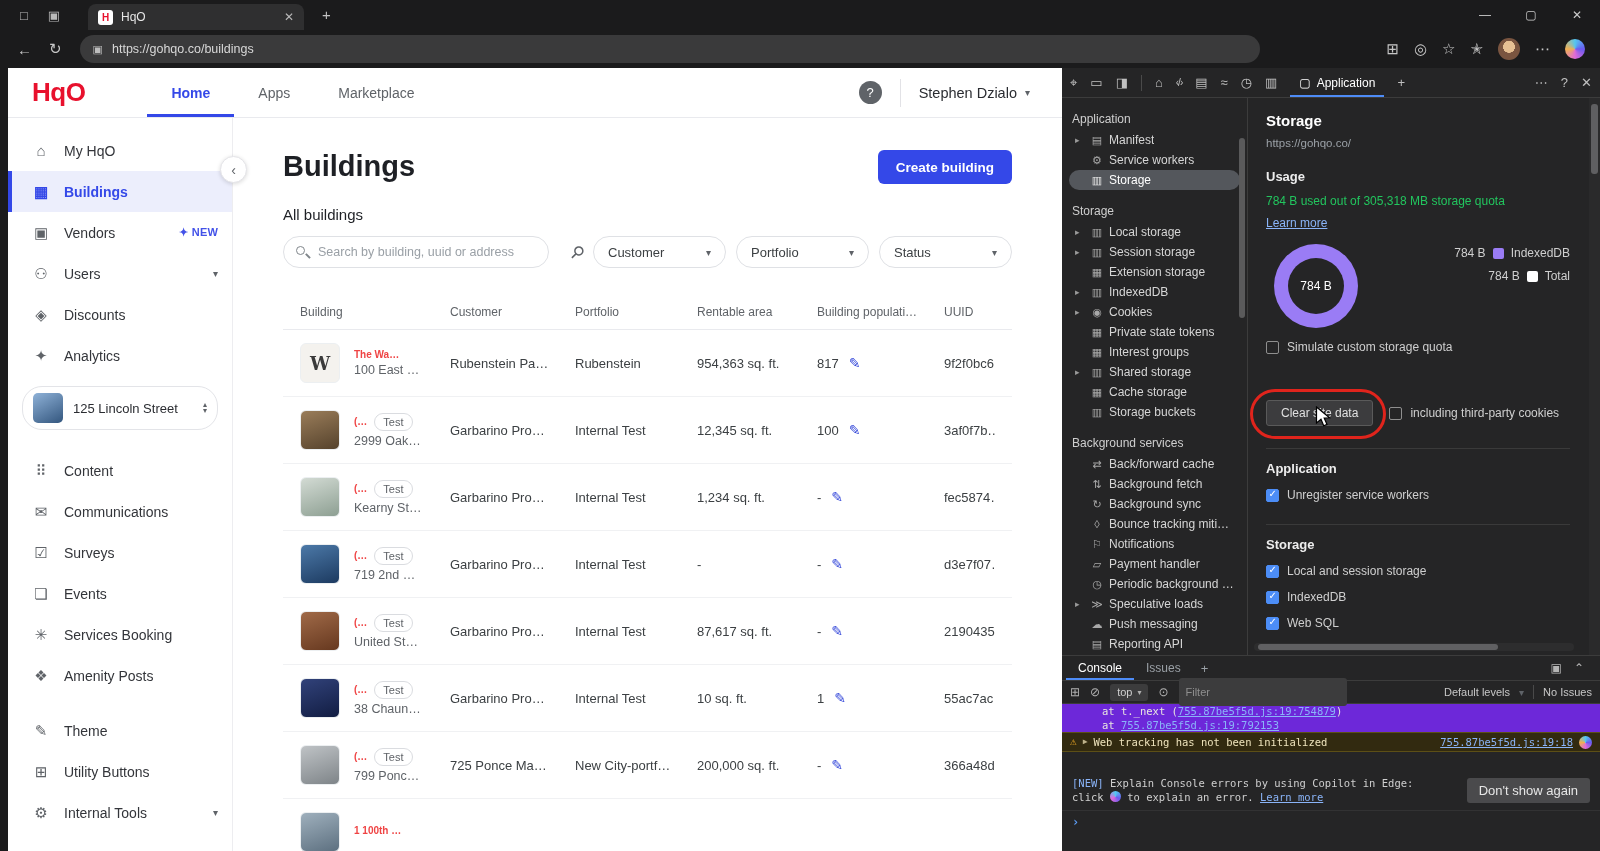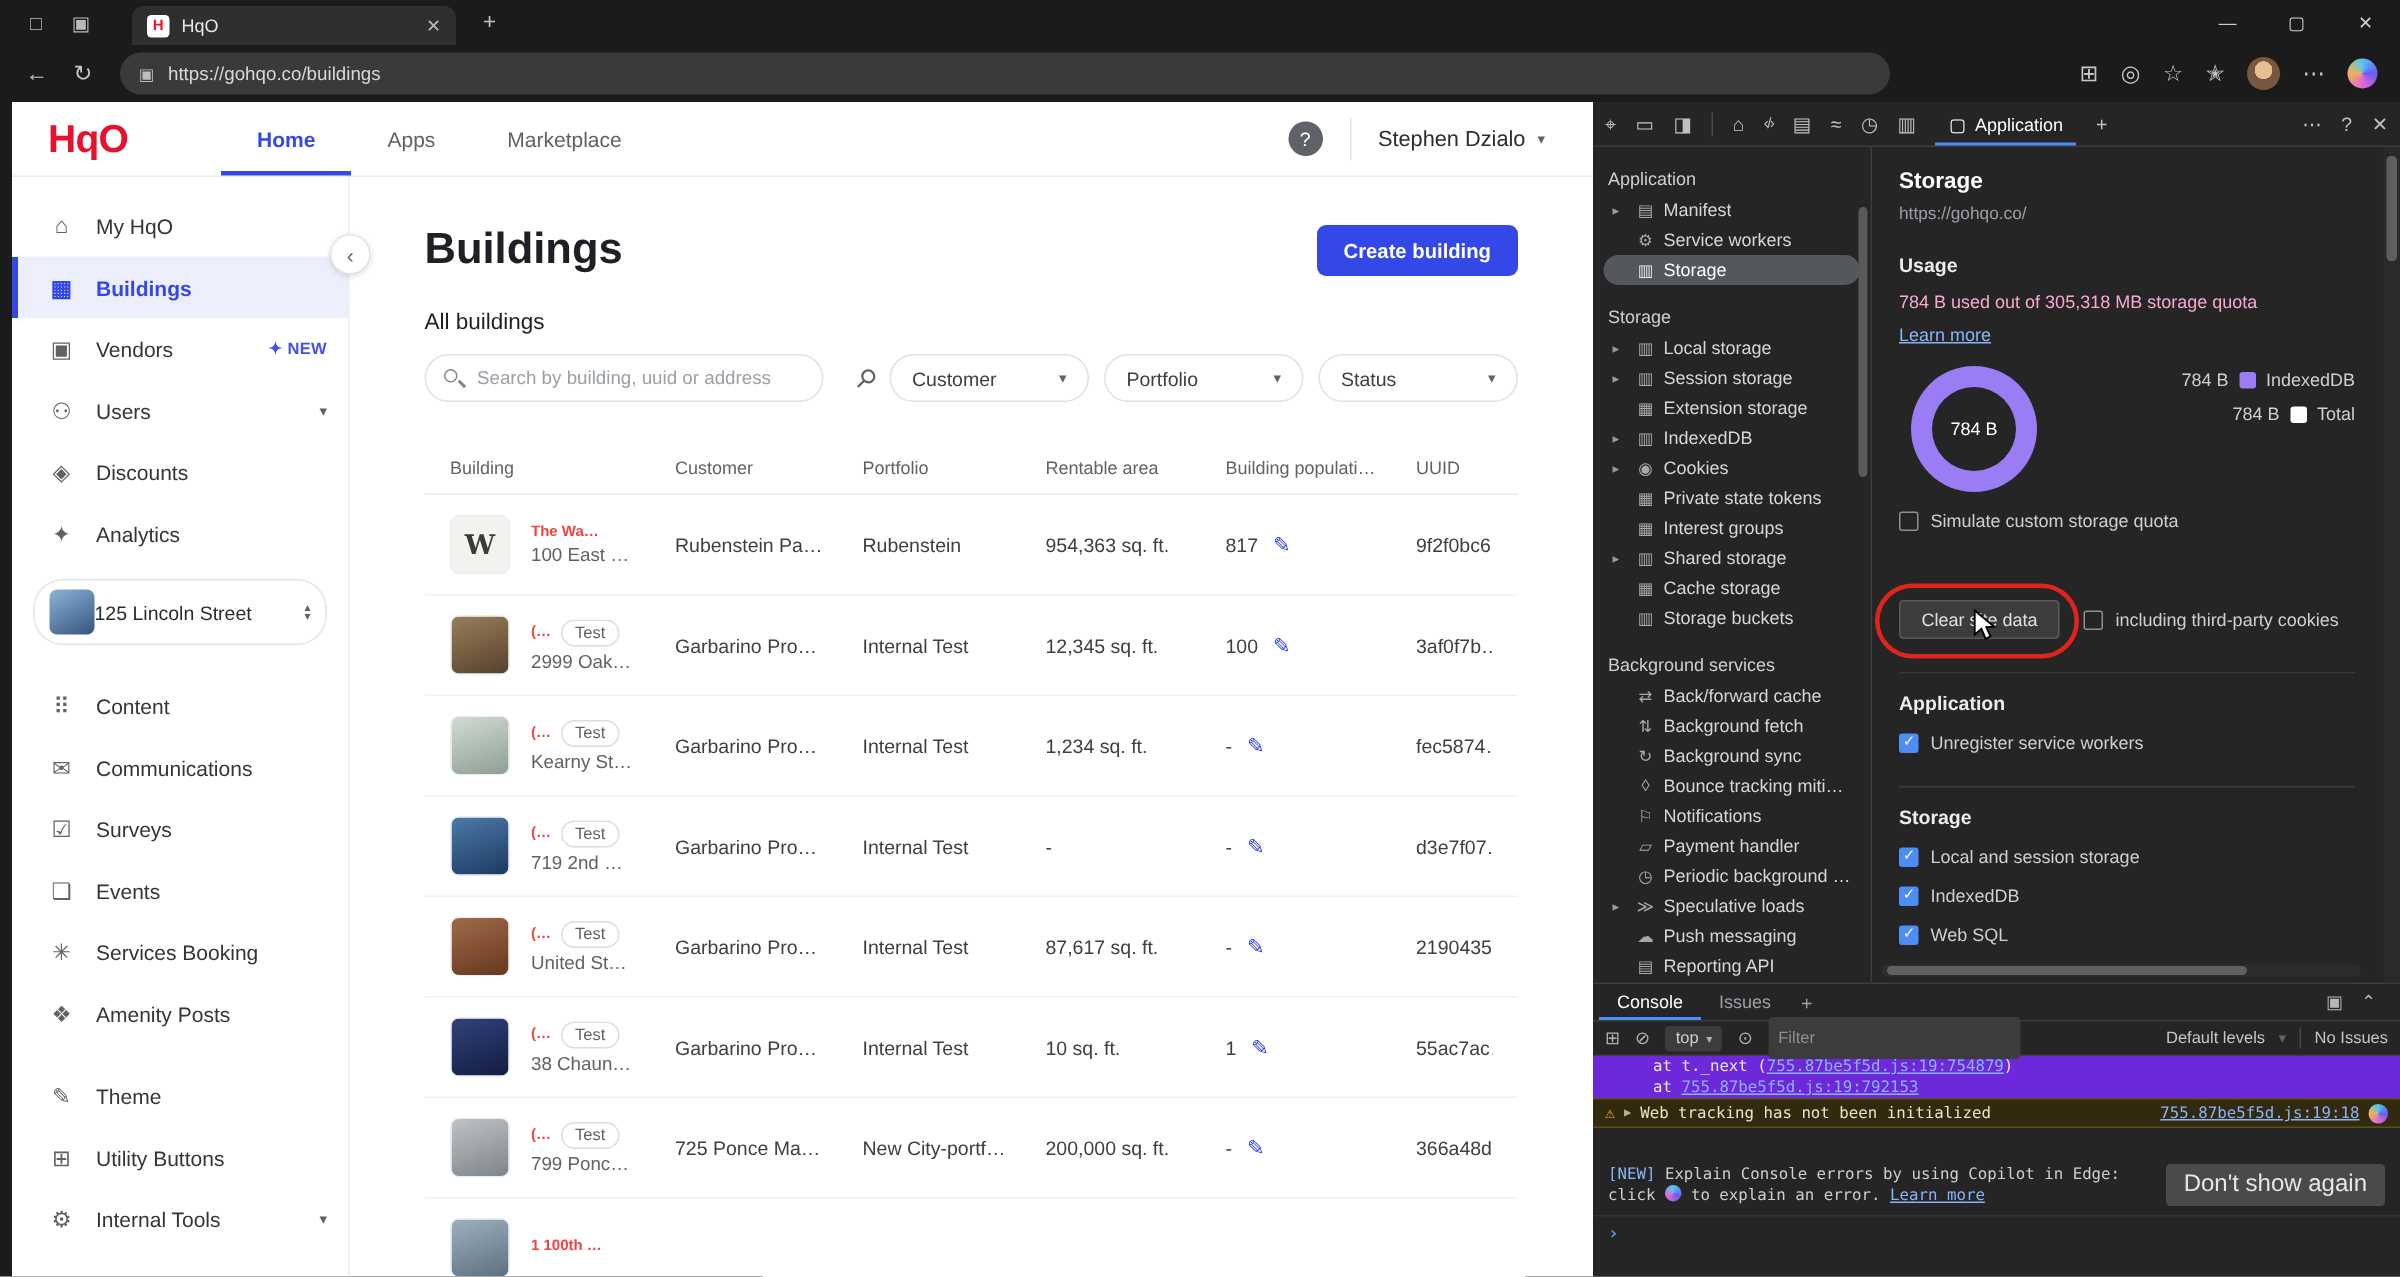--- a/index.html
+++ b/index.html
@@ -40,21 +40,21 @@
   .user-menu{display:flex;align-items:center;gap:8px;font-size:14.5px;color:#2a2c31;padding-right:8px}
   .chev{font-size:10px;color:#5f6368}
 
   .side{position:absolute;left:0;top:50px;width:225px;height:733px;border-right:1px solid #ededf0;padding-top:12px;background:#fff}
   .side-item{height:41px;display:flex;align-items:center;padding:0 14px 0 24px;gap:14px;font-size:14px;color:#33353a;cursor:default}
   .side-item .s-icon{width:18px;text-align:center;color:#5f6368;font-size:15px;flex:none}
   .side-item.is-active{background:#eceefc;color:#3448e8;box-shadow:inset 4px 0 0 #3448e8;font-weight:bold}
   .side-item.is-active .s-icon{color:#3448e8}
   .s-badge{margin-left:auto;font-size:11px;font-weight:bold;color:#4352e8;letter-spacing:.2px}
   .s-chev{margin-left:auto;font-size:10px;color:#5f6368}
-  .building-selector{margin:10px 14px 20px;height:44px;border:1px solid #e3e4e8;border-radius:20px;display:flex;align-items:center;padding:0 10px}
+  .building-selector{margin:10px 14px 20px;height:44px;border:1px solid #e3e4e8;border-radius:20px;display:flex;align-items:center;gap:10px;padding:0 10px}
   .sel-thumb{width:30px;height:30px;border-radius:5px;background:linear-gradient(150deg,#8fb2d8,#33567e);flex:none}
   .sel-label{font-size:13px;color:#2a2c31;flex:1}
   .sel-chevs{display:flex;flex-direction:column;line-height:6px;font-size:8px;color:#5f6368}
   .side-gap{height:14px}
   .collapse-btn{position:absolute;left:212px;top:88px;width:27px;height:27px;border-radius:50%;background:#fff;border:1px solid #e4e4e8;box-shadow:0 1px 4px rgba(0,0,0,.15);display:flex;align-items:center;justify-content:center;color:#5f6368;font-size:14px;z-index:5}
 
   .content{position:absolute;left:225px;top:50px;width:829px;height:733px;padding:32px 50px 0;overflow:hidden}
   .content-head{display:flex;align-items:flex-start;justify-content:space-between}
   .page-title{font-size:29px;font-weight:bold;color:#1e2025}
   .create-btn{background:#3448e8;color:#fff;border:none;border-radius:6px;height:34px;padding:0 18px;font-size:13.5px;font-weight:bold;font-family:inherit}
@@ -104,21 +104,21 @@
   .tree-item .ticon{width:14px;text-align:center;font-size:11px;color:#a8a8a8;flex:none}
   .tree-item .tlabel{white-space:nowrap;overflow:hidden}
   .tree-item.is-active{background:#54575c;color:#fff}
   .tree-item.is-active .ticon{color:#e8e8e8}
   .tree-scroll{position:absolute;right:2px;top:40px;width:6px;height:180px;background:#5a5a5b;border-radius:3px}
 
   .dt-panel{position:absolute;left:186px;top:30px;width:340px;height:557px;padding:14px 18px;overflow:hidden}
   .p-title{font-size:15px;font-weight:bold;color:#fff}
   .p-origin{margin-top:8px;font-size:11.5px;color:#9aa0a6}
   .p-h2{margin-top:20px;font-size:13px;font-weight:bold;color:#ededed}
-  .p-usage{margin-top:10px;font-size:12px;color:#f9a8d4}
+  .p-usage{margin-top:10px;font-size:12px;color:#22c55e}
   .p-link{display:inline-block;margin-top:8px;font-size:12px;color:#8ab4f8;text-decoration:underline}
   .donut-wrap{margin-top:14px;display:flex;align-items:flex-start}
   .donut{width:84px;height:84px;margin-left:8px;border-radius:50%;background:#9a7cf5;position:relative;display:flex;align-items:center;justify-content:center;flex:none}
   .donut::before{content:"";position:absolute;inset:14px;border-radius:50%;background:#252526}
   .donut-label{position:relative;color:#fff;font-size:12px}
   .legend{margin-left:auto;margin-top:2px}
   .legend-row{display:flex;align-items:center;justify-content:flex-end;gap:7px;font-size:12px;color:#cfcfcf;margin-bottom:9px}
   .swatch{width:11px;height:11px;border-radius:2px;flex:none}
   .check-row{display:flex;align-items:center;gap:8px;font-size:12px;color:#cfcfcf;margin-top:12px}
   .cb{width:13px;height:13px;border:1.5px solid #8f8f8f;border-radius:2px;flex:none;position:relative;background:transparent}
@@ -156,21 +156,21 @@
   .clink{color:#8ab4f8;text-decoration:underline}
   .warn-row{display:flex;align-items:center;gap:6px;background:#322a10;border-top:1px solid #5c4f16;border-bottom:1px solid #5c4f16;height:20px;padding:0 8px;color:#eee3bc}
   .warn-icon{color:#f2ab26;font-size:11px}
   .warn-exp{color:#bdb18a;font-size:8px}
   .warn-src{margin-left:auto}
   .copilot-mini{width:13px;height:13px;border-radius:50%;background:conic-gradient(#53c7f0,#6a5af0,#e06ad8,#f0b053,#53c7f0);flex:none}
   .hint-row{display:flex;padding:24px 10px 6px;gap:12px;color:#cfcfcf;border-bottom:1px solid #323233}
   .hint-text{width:345px;font-size:10.5px;line-height:14px}
   .hint-badge{color:#8ab4f8}
   .hint-ico{display:inline-block;width:11px;height:11px;border-radius:50%;background:conic-gradient(#53c7f0,#6a5af0,#e06ad8,#53c7f0);vertical-align:-1px}
-  .dismiss-btn{margin-left:auto;align-self:center;background:#4a4a4c;border:none;border-radius:3px;color:#e6e6e6;font-size:16px;padding:5px 12px;font-family:"Liberation Sans",sans-serif;white-space:nowrap}
+  .dismiss-btn{margin-left:auto;align-self:center;background:#4a4a4c;border:none;border-radius:3px;color:#e6e6e6;font-size:13px;padding:5px 12px;font-family:"Liberation Sans",sans-serif;white-space:nowrap}
   .prompt-row{padding:4px 10px}
   .prompt{color:#5d9df5;font-size:12px;font-weight:bold}
 
   
   .annot{position:absolute;left:1250px;top:389px;width:136px;height:50px;border:3.5px solid #e0241c;border-radius:25px;z-index:60;pointer-events:none}
   .cursor{position:absolute;left:1315px;top:406px;z-index:61;pointer-events:none}
 </style>
 </head>
 <body>
 

